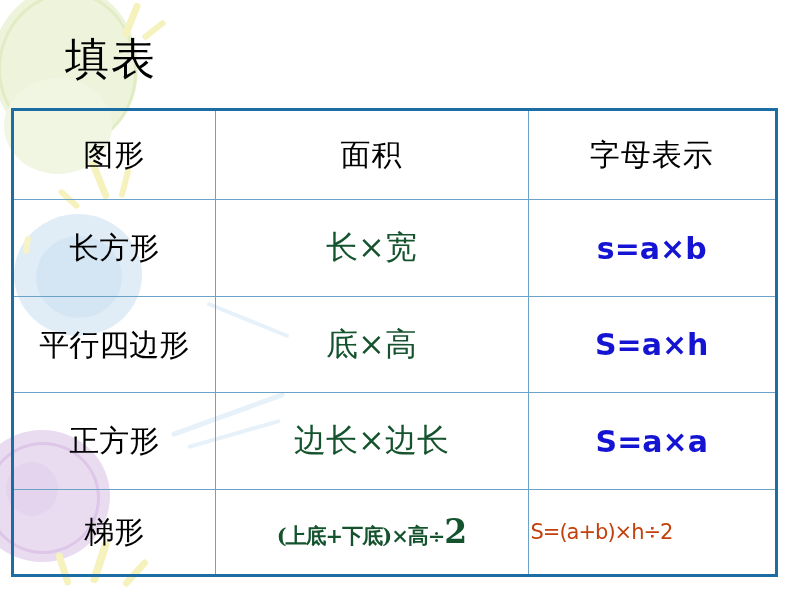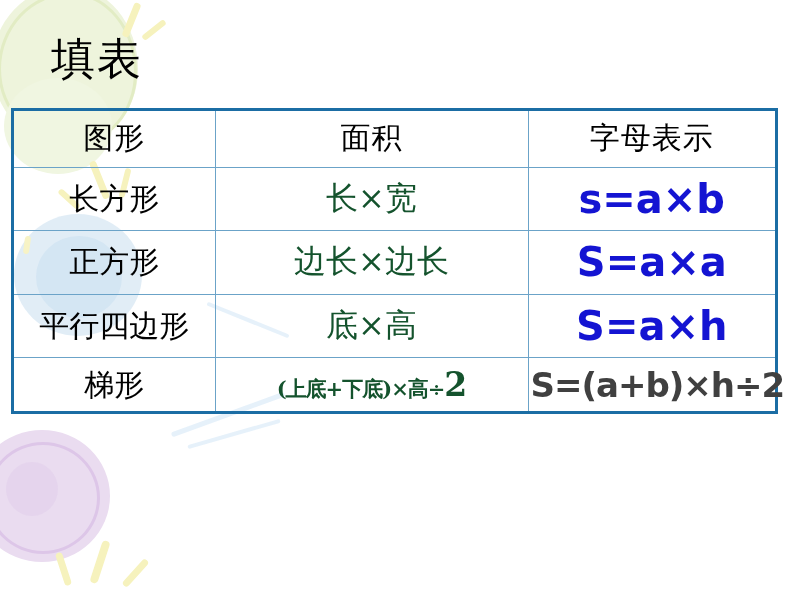--- a/index.html
+++ b/index.html
@@ -101,38 +101,38 @@
     border-radius: 3px;
     opacity: .9;
   }
   .streak.s1 { left: 168px; top: 412px; width: 120px; height: 5px; transform: rotate(-20deg); }
   .streak.s2 { left: 186px; top: 432px; width: 96px;  height: 4px; transform: rotate(-16deg); }
   .streak.s3 { left: 204px; top: 318px; width: 88px;  height: 4px; transform: rotate(22deg); }
 
   
   .title {
     position: absolute;
-    left: 51px;
+    left: 65px;
     top: 30px;
     font-size: 44px;
     line-height: 58px;
     color: #000000;
     letter-spacing: 2px;
     font-family: "DejaVu Serif", "Liberation Serif", serif;
     font-weight: normal;
     white-space: nowrap;
   }
 
   
   .tbl-wrap {
     position: absolute;
     left: 11px;
     top: 108px;
     width: 767px;
-    height: 306px;
+    height: 469px;
     border: 3px solid #1b6da4;
     box-sizing: border-box;
     background: transparent;
   }
   table.grid {
     width: 100%;
     height: 100%;
     border-collapse: collapse;
     table-layout: fixed;
   }
@@ -180,41 +180,41 @@
   .area-cell .big2 {
     font-size: 31px;
     font-weight: bold;
   }
   .area-cell .mix2 {
     font-size: 33px;
     font-weight: bold;
   }
   .letter-cell {
     font-family: "DejaVu Sans", "Liberation Sans", sans-serif;
-    font-size: 40px;
+    font-size: 30px;
     font-weight: bold;
     color: #1414d2;
     letter-spacing: 0px;
   }
   .letter-cell.wide {
     font-size: 31px;
     position: relative;
   }
   .overflow-cell {
     position: relative;
   }
   .overflow-text {
     position: absolute;
     left: 2px;
     top: 50%;
     transform: translateY(-50%);
     font-family: "DejaVu Sans", "Liberation Sans", sans-serif;
-    font-size: 34px;
-    font-weight: bold;
-    color: #404040;
+    font-size: 21px;
+    font-weight: normal;
+    color: #c2410c;
     white-space: nowrap;
     letter-spacing: -1px;
     z-index: 5;
   }
 </style>
 </head>
 <body>
 
 <div id="slide">
 
@@ -257,29 +257,29 @@
           <td class="head-cell">字母表示</td>
         </tr>
 
         <tr>
           <td class="shape-cell">长方形</td>
           <td class="area-cell">长×宽</td>
           <td class="letter-cell">s=a×b</td>
         </tr>
 
         <tr>
+          <td class="shape-cell">平行四边形</td>
+          <td class="area-cell">底×高</td>
+          <td class="letter-cell">S=a×h</td>
+        </tr>
+
+        <tr>
           <td class="shape-cell">正方形</td>
           <td class="area-cell">边长×边长</td>
           <td class="letter-cell">S=a×a</td>
-        </tr>
-
-        <tr>
-          <td class="shape-cell">平行四边形</td>
-          <td class="area-cell">底×高</td>
-          <td class="letter-cell">S=a×h</td>
         </tr>
 
 
         <tr>
           <td class="shape-cell">梯形</td>
           <td class="area-cell small"><span>(上底+下底)×高÷</span><span class="mix2">2</span></td>
           <td class="overflow-cell">
             <span class="overflow-text">S=(a+b)×h÷2</span>
           </td>
         </tr>

